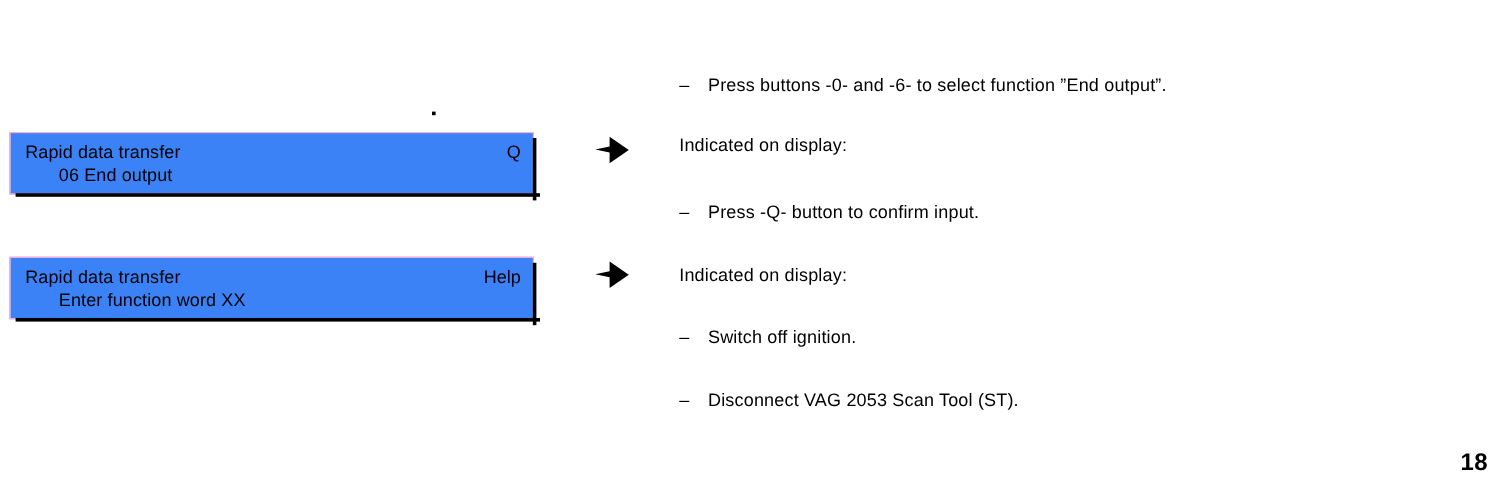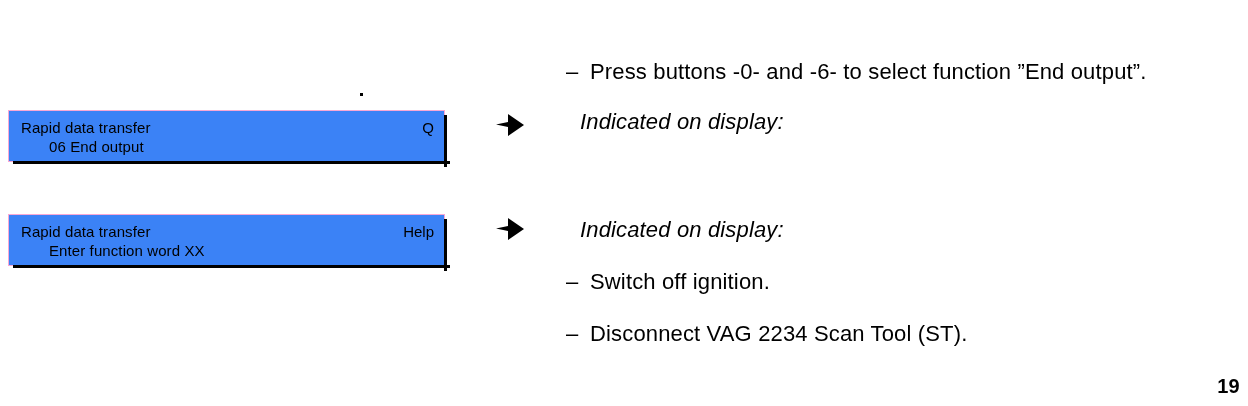--- a/index.html
+++ b/index.html
@@ -115,35 +115,34 @@
     top: 4px;
     font-size: 23px;
     font-weight: bold;
     letter-spacing: 0.2px;
     white-space: nowrap;
   }
 
   .line {
     position: absolute;
     left: 0;
-    font-size: 22px;
+    font-size: 15px;
     line-height: 20px;
     letter-spacing: 0.15px;
     white-space: nowrap;
   }
   .line .dash {
     display: inline-block;
     width: 24px;
   }
   .line .body {
     display: inline-block;
   }
   .line.nodash .body {
-    margin-left: 14px;
-    font-style: italic;
+    margin-left: 0;
   }
 
   #line-1 { top: 62px; }
   #line-2 { top: 112px; }
   #line-3 { top: 168px; }
   #line-4 { top: 220px; }
   #line-5 { top: 272px; }
   #line-6 { top: 324px; }
 
   .page-number {
@@ -193,29 +192,32 @@
 
 
     <div class="line" id="line-1">
       <span class="dash">–</span><span class="body">Press buttons -0- and -6- to select function ”End output”.</span>
     </div>
 
     <div class="line nodash" id="line-2">
       <span class="body">Indicated on display:</span>
     </div>
 
+    <div class="line" id="line-3">
+      <span class="dash">–</span><span class="body">Press -Q- button to confirm input.</span>
+    </div>
 
     <div class="line nodash" id="line-4">
       <span class="body">Indicated on display:</span>
     </div>
 
     <div class="line" id="line-5">
       <span class="dash">–</span><span class="body">Switch off ignition.</span>
     </div>
 
     <div class="line" id="line-6">
-      <span class="dash">–</span><span class="body">Disconnect VAG 2234 Scan Tool (ST).</span>
-    </div>
-  </div>
-
-  <div class="page-number">19</div>
+      <span class="dash">–</span><span class="body">Disconnect VAG 2053 Scan Tool (ST).</span>
+    </div>
+  </div>
+
+  <div class="page-number">18</div>
 
 </div>
 
 </body></html>

